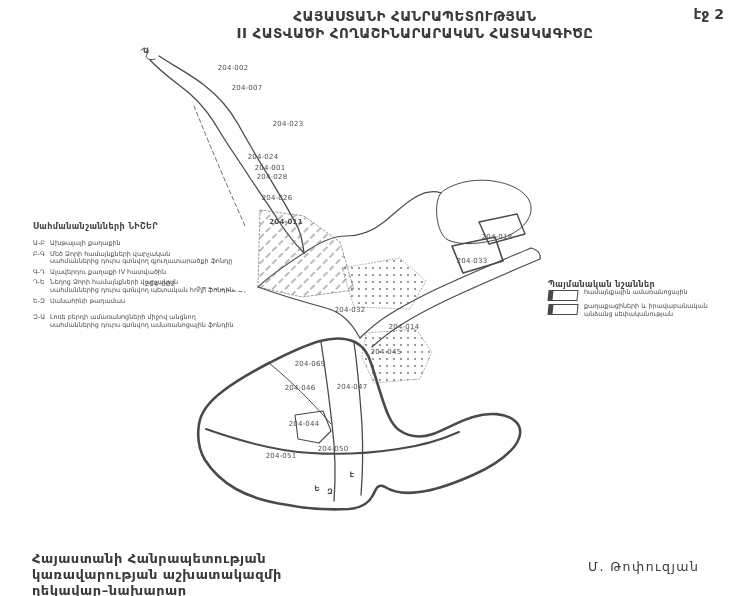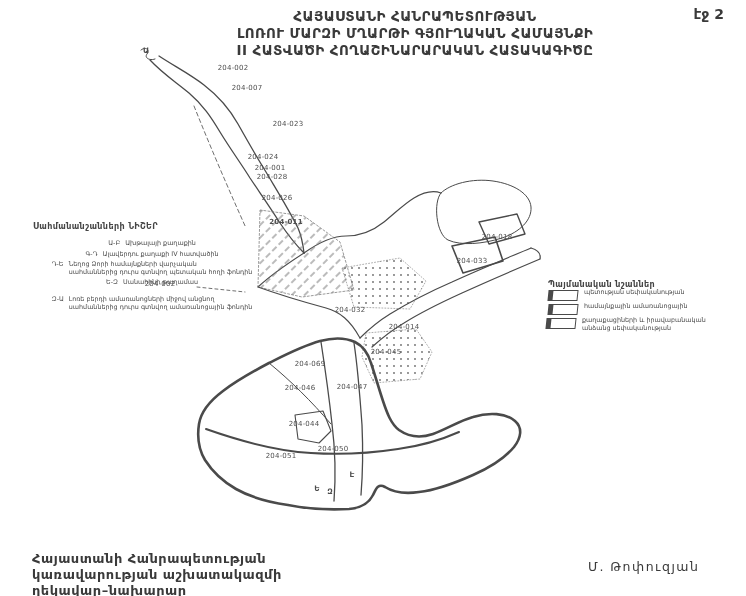--- a/index.html
+++ b/index.html
@@ -19,21 +19,21 @@
     font-size:7px;letter-spacing:.2px;color:#4e4e4e;white-space:nowrap;
     font-family:"DejaVu Sans",sans-serif;
   }
   .point-label{
     position:absolute;transform:translate(-50%,-50%);
     font-size:7.5px;font-weight:bold;color:#4e4e4e;white-space:nowrap;
   }
   
   .legend-left{position:absolute;left:33px;top:222px;width:238px;}
   .legend-left .hdr{font-size:8px;font-weight:bold;letter-spacing:.4px;margin-bottom:9px;color:#454545;}
-  .lrow{display:flex;align-items:flex-start;margin-bottom:3px;justify-content:center;}
+  .lrow{display:flex;align-items:flex-start;margin-bottom:3px;}
   .lrow.gap{margin-top:9px;}
   .lcode{flex:0 0 17px;font-size:6.4px;line-height:7.6px;color:#4a4a4a;}
   .ltext{font-size:6.4px;line-height:7.6px;color:#4a4a4a;white-space:pre-line;}
   
   .legend-right{position:absolute;left:548px;top:280px;width:190px;}
   .legend-right .hdr{font-size:8px;font-weight:bold;letter-spacing:.4px;color:#454545;}
   .crow{display:flex;align-items:flex-start;margin-bottom:2px;}
   .swatch{
     flex:0 0 24px;height:9px;margin-right:6px;margin-top:1px;
     border:1.5px solid #4a4a4a;border-left:5px solid #4a4a4a;background:#fff;
@@ -119,31 +119,35 @@
       <span class="parcel-label" style="left: 333px; top: 449px;">204-050</span>
       <span class="parcel-label" style="left: 281px; top: 456px;">204-051</span>
       <span class="point-label" style="left: 146px; top: 50px;">Ա</span>
       <span class="point-label" style="left: 352px; top: 474px;">Է</span>
       <span class="point-label" style="left: 317px; top: 488px;">Ե</span>
       <span class="point-label" style="left: 330px; top: 491px;">Զ</span>
     </div>
 
   <div class="title-block">
     <div class="title-line">ՀԱՅԱՍՏԱՆԻ ՀԱՆՐԱՊԵՏՈՒԹՅԱՆ</div>
-    <div class="title-line">ԼՈՌՈՒ ՄԱՐԶԻ ՄՂԱՐԹԻ ԳՅՈՒՂԱԿԱՆ ՀԱՄԱՅՆՔԻ</div>
     <div class="title-line">II ՀԱՏՎԱԾԻ ՀՈՂԱՇԻՆԱՐԱՐԱԿԱՆ ՀԱՏԱԿԱԳԻԾԸ</div>
   </div>
   <div class="page-marker">էջ 2</div>
 
   <div class="legend-left">
     <div class="hdr">Սահմանանշանների ՆԻՇԵՐ</div>
     <div>
         <div class="lrow">
           <span class="lcode">Ա-Բ</span>
           <span class="ltext">Ախթալայի քաղաքին</span>
+        </div>
+        <div class="lrow">
+          <span class="lcode">Բ-Գ</span>
+          <span class="ltext">Մեծ Ձորի համայնքների վարչական
+սահմաններից դուրս գտնվող գյուղատարածքի ֆոնդը</span>
         </div>
         <div class="lrow">
           <span class="lcode">Գ-Դ</span>
           <span class="ltext">Ալավերդու քաղաքի IV հատվածին</span>
         </div>
         <div class="lrow">
           <span class="lcode">Դ-Ե</span>
           <span class="ltext">Նեղոց Ձորի համայնքների վարչական
 սահմաններից դուրս գտնվող պետական հողի ֆոնդին</span>
         </div>
@@ -157,24 +161,20 @@
 սահմաններից դուրս գտնվող ամառանոցային ֆոնդին</span>
         </div>
       </div>
   </div>
 
   <div class="legend-right">
     <div class="hdr">Պայմանական նշաններ</div>
     <div>
         <div class="crow">
           <span class="swatch"></span>
-          <span class="ctext">պետության սեփականության</span>
-        </div>
-        <div class="crow">
-          <span class="swatch"></span>
           <span class="ctext">համայնքային ամառանոցային</span>
         </div>
         <div class="crow">
           <span class="swatch"></span>
           <span class="ctext">քաղաքացիների և իրավաբանական
 անձանց սեփականության</span>
         </div>
       </div>
   </div>
 

